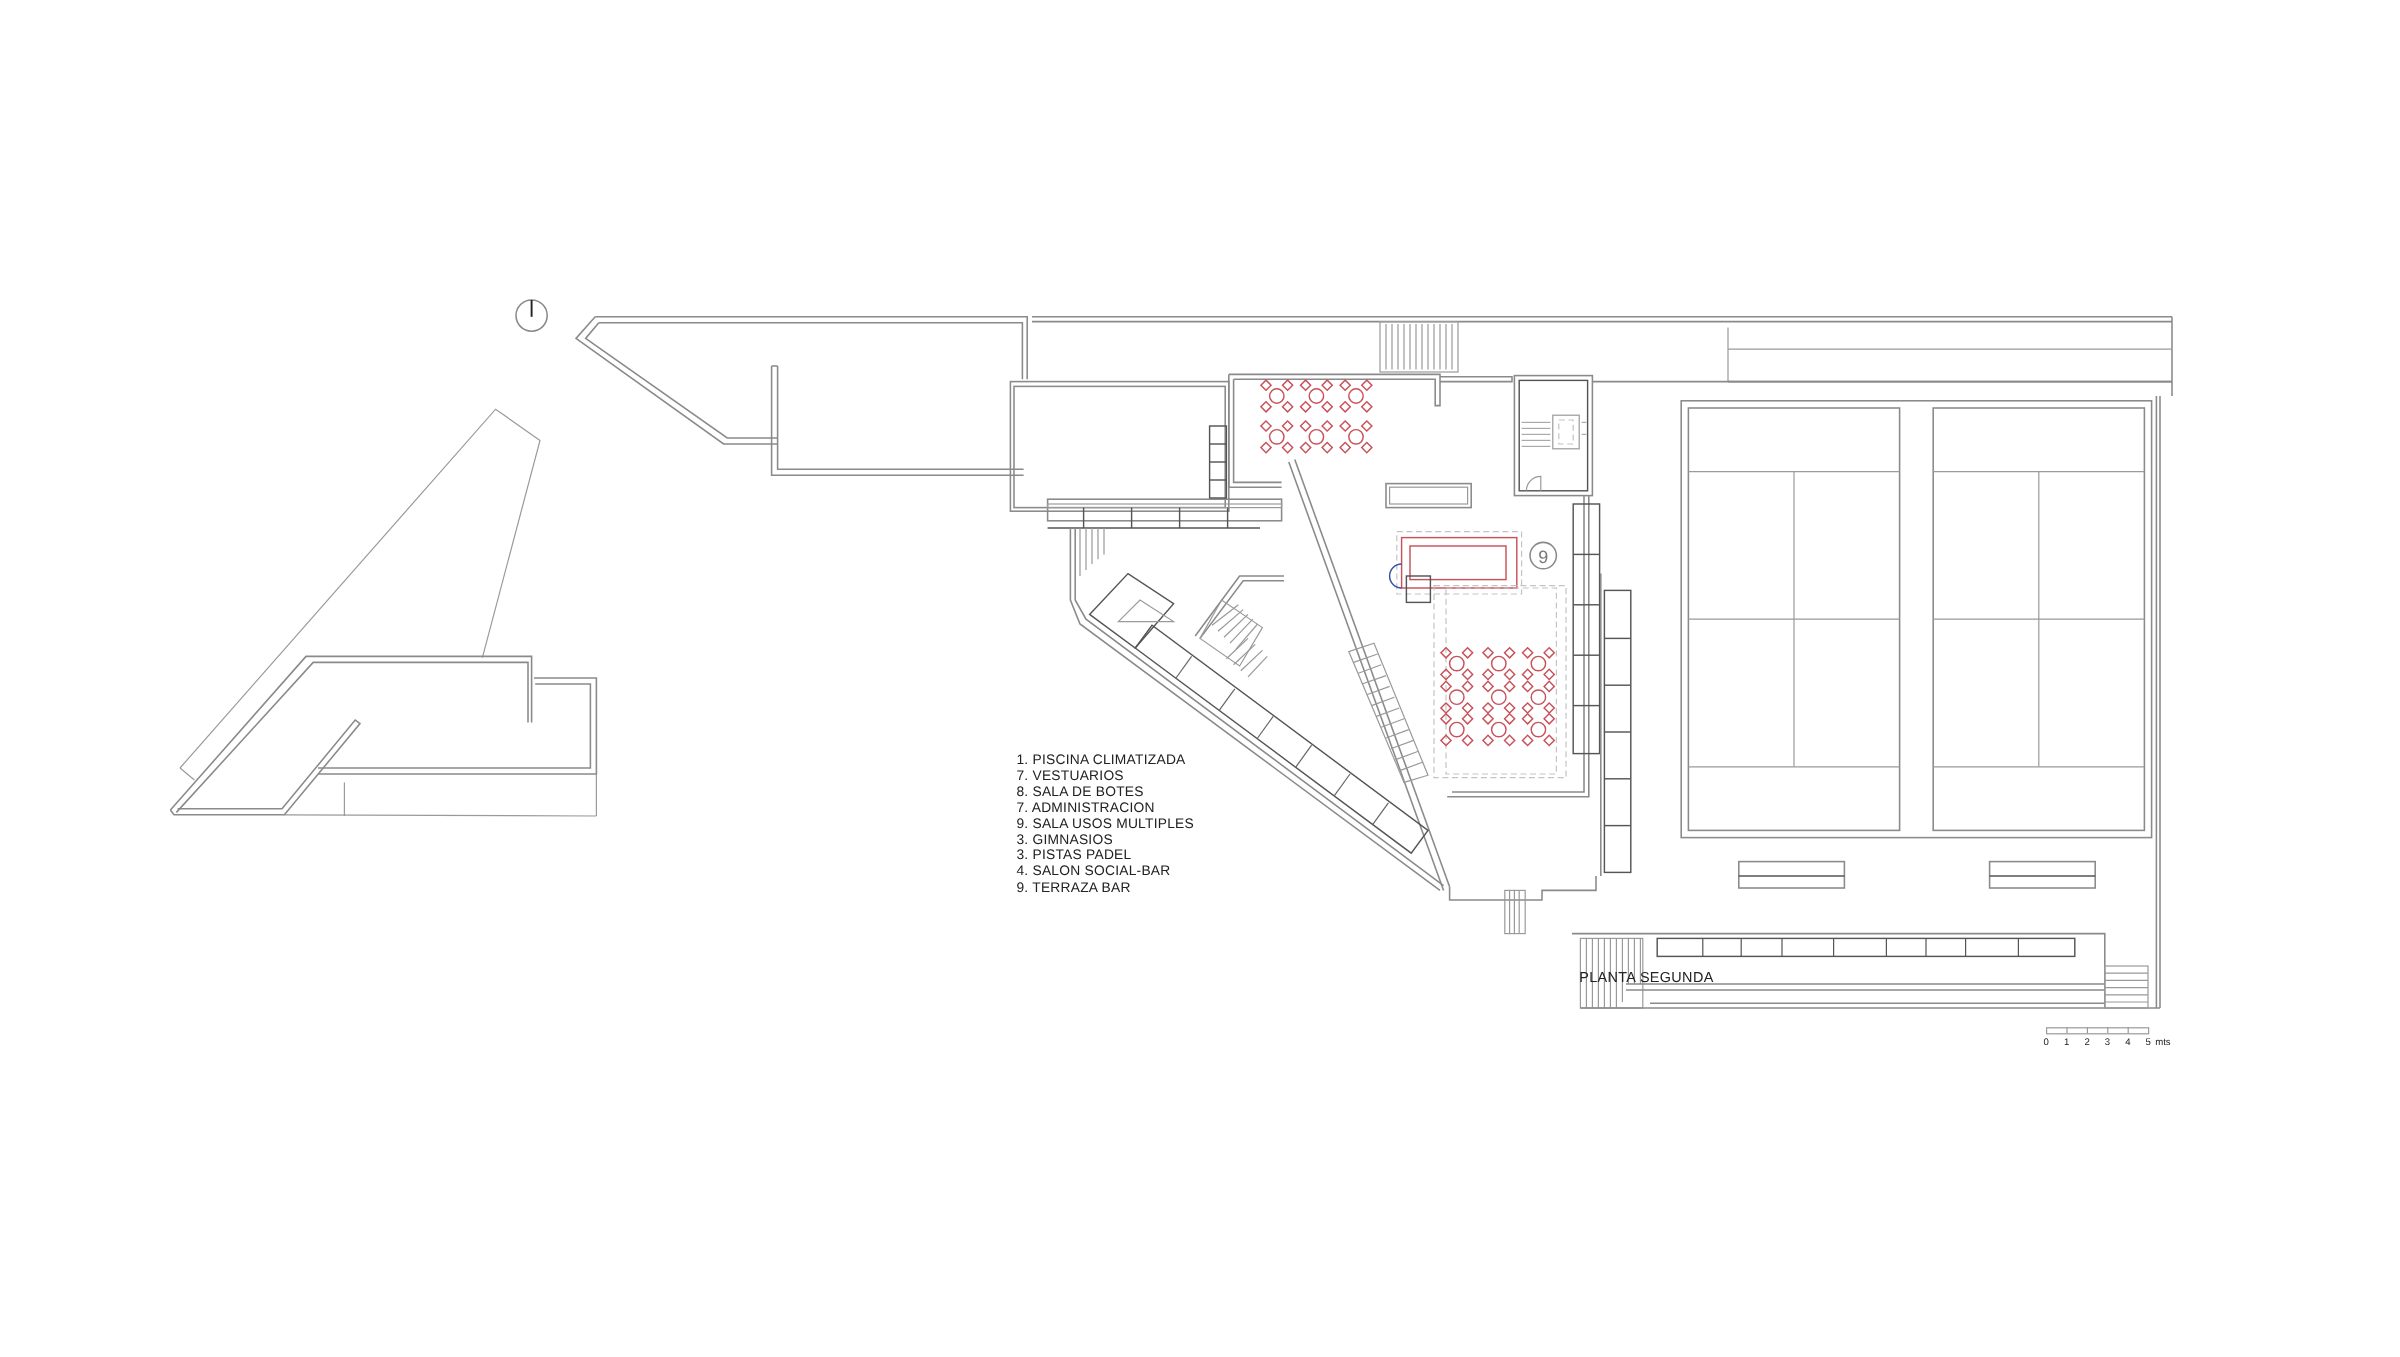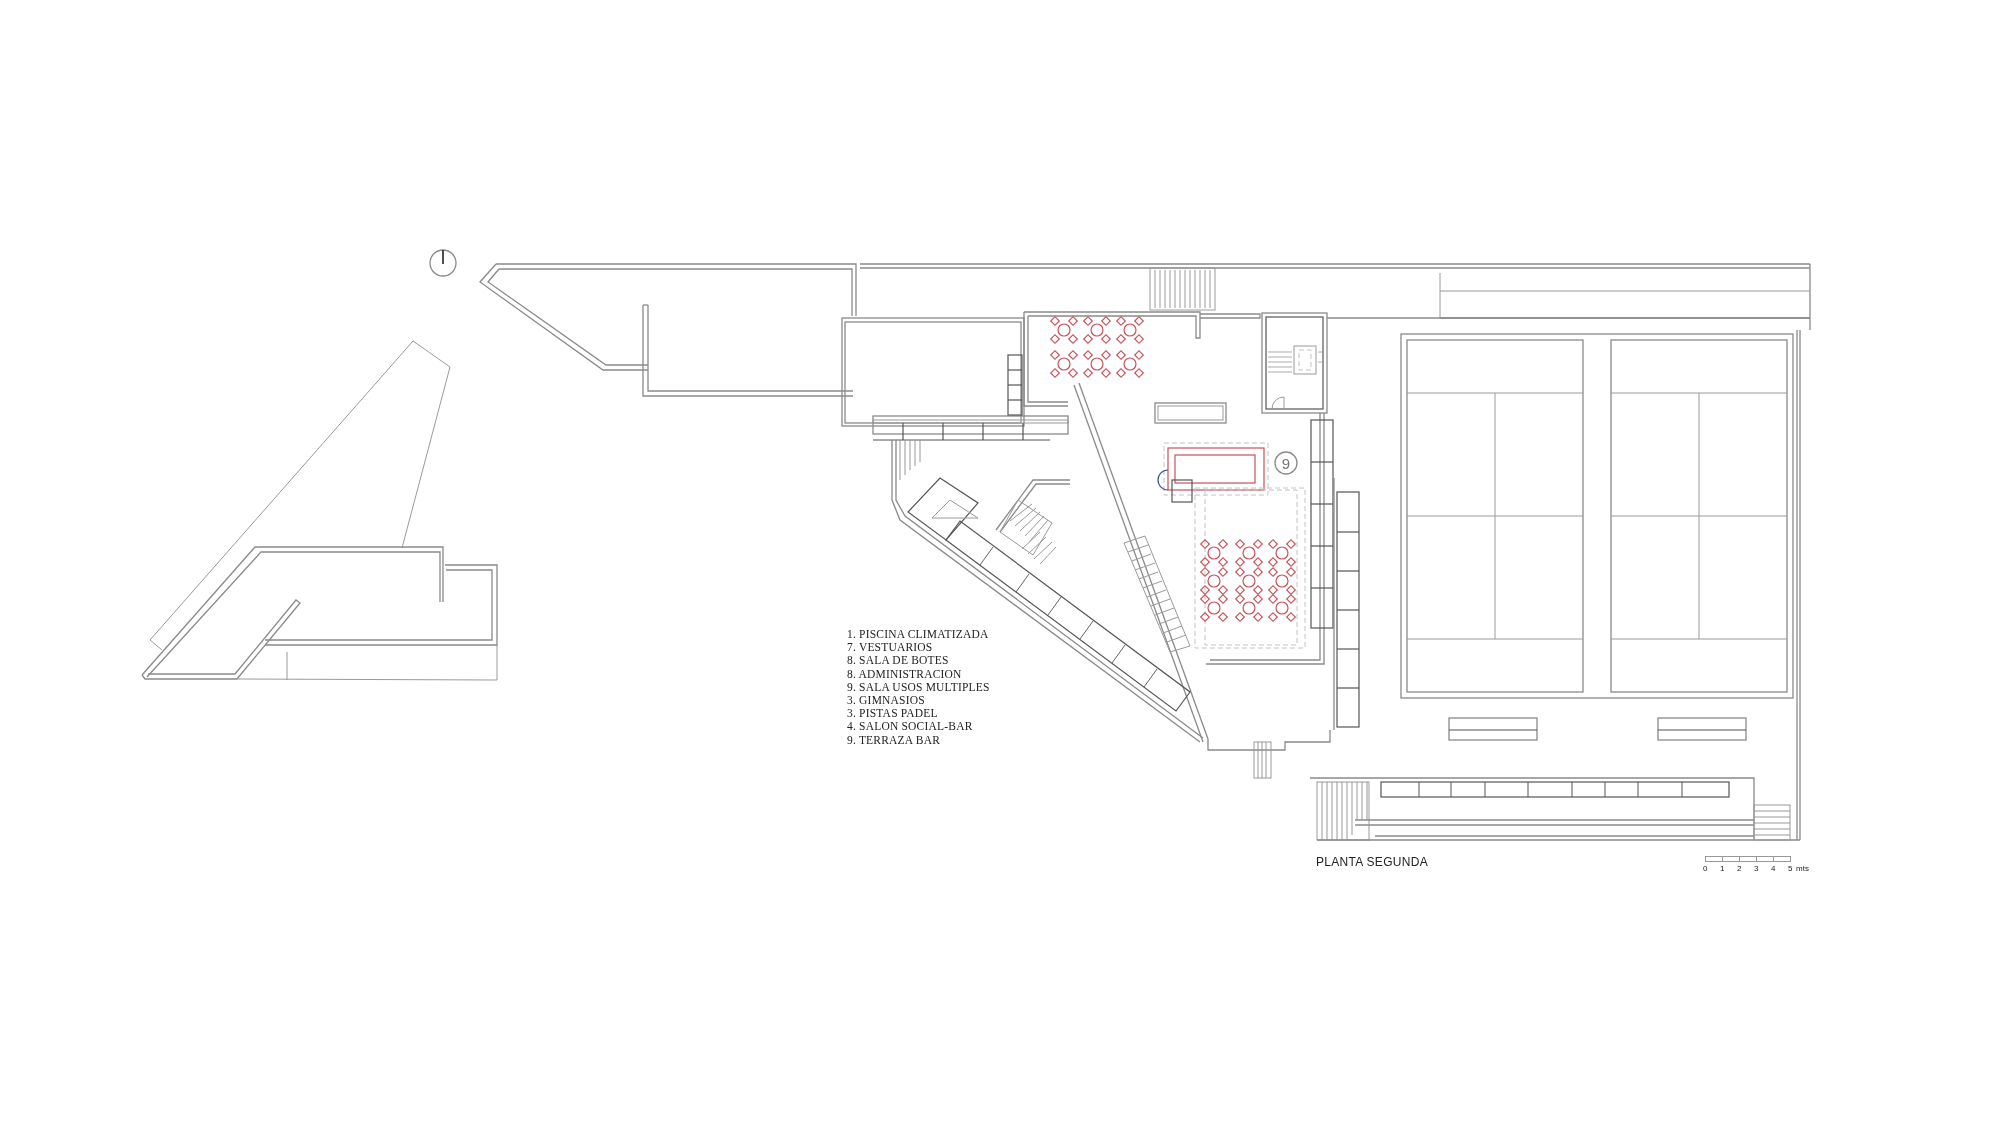--- a/index.html
+++ b/index.html
@@ -4,22 +4,22 @@
 <style>
   html, body { margin: 0; padding: 0; background: #ffffff; }
   body { width: 2000px; height: 1131px; position: relative; overflow: hidden; font-family: "Liberation Sans", sans-serif; }
   svg.plan { position: absolute; left: 0; top: 0; width: 2000px; height: 1131px; }
   .w { fill: none; stroke: #8a8a8a; stroke-width: 1.3; }
   .wd { fill: none; stroke: #555; stroke-width: 1.2; }
   .thin { fill: none; stroke: #9a9a9a; stroke-width: 1; }
   .dash { fill: none; stroke: #c4c4c4; stroke-width: 1; stroke-dasharray: 5 3; }
   .red { fill: none; stroke: #c8515a; stroke-width: 1.2; }
   .legend { position: absolute; left: 847px; top: 628px; font-size: 11.5px; line-height: 13.2px; color: #222; letter-spacing: 0.2px; }
-  .legend div { white-space: nowrap; font-family: Liberation Serif, serif; }
-  .plan-title { position: absolute; left: 1316px; top: 855px; font-size: 12px; color: #222; letter-spacing: 0.3px; }
+  .legend div { white-space: nowrap; }
+  .plan-title { position: absolute; left: 1316px; top: 807px; font-size: 12px; color: #222; letter-spacing: 0.3px; }
   .scale { position: absolute; left: 1703px; top: 856px; width: 130px; height: 24px; }
   .scale-bar { position: absolute; left: 2px; top: 0; width: 84px; height: 4px; border: 1px solid #999; border-top-width: 1px; }
   .scale-tick { position: absolute; top: 0; width: 1px; height: 5px; background: #999; }
   .scale-label { position: absolute; top: 8px; font-size: 8px; color: #222; }
 </style>
 </head>
 <body>
 
 <svg class="plan" viewBox="0 0 2000 1131" xmlns="http://www.w3.org/2000/svg">
   <defs>
@@ -298,21 +298,21 @@
         <line x1="1754" y1="829" x2="1790" y2="829"></line>
       <line x1="1754" y1="835" x2="1790" y2="835"></line>
     </g>
   </g>
 </svg>
 
 <div class="legend">
   <div>1. PISCINA CLIMATIZADA</div>
   <div>7. VESTUARIOS</div>
   <div>8. SALA DE BOTES</div>
-  <div>8. ADMINISTRACION</div>
+  <div>7. ADMINISTRACION</div>
   <div>9. SALA USOS MULTIPLES</div>
   <div>3. GIMNASIOS</div>
   <div>3. PISTAS PADEL</div>
   <div>4. SALON SOCIAL-BAR</div>
   <div>9. TERRAZA BAR</div>
 </div>
 
 <div class="plan-title">PLANTA SEGUNDA</div>
 
 <div class="scale">

